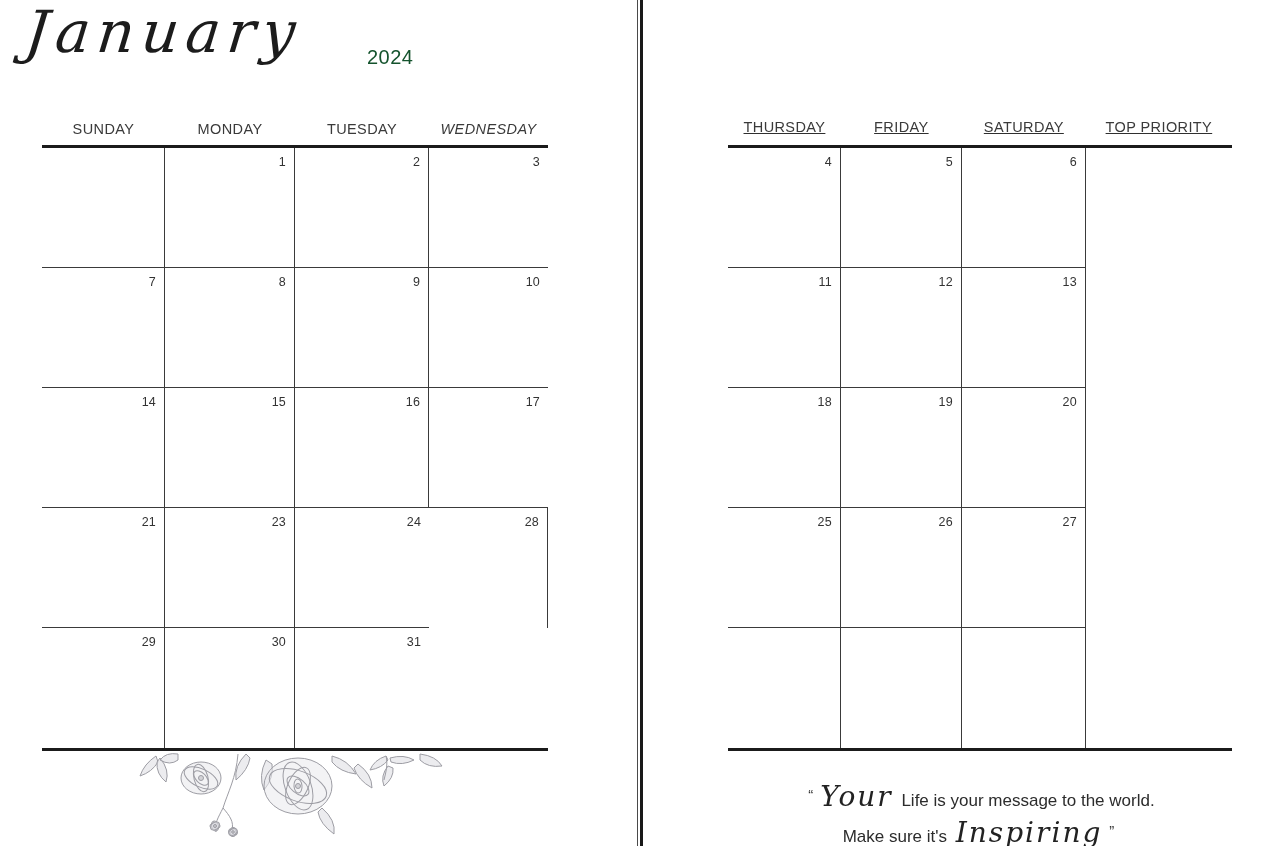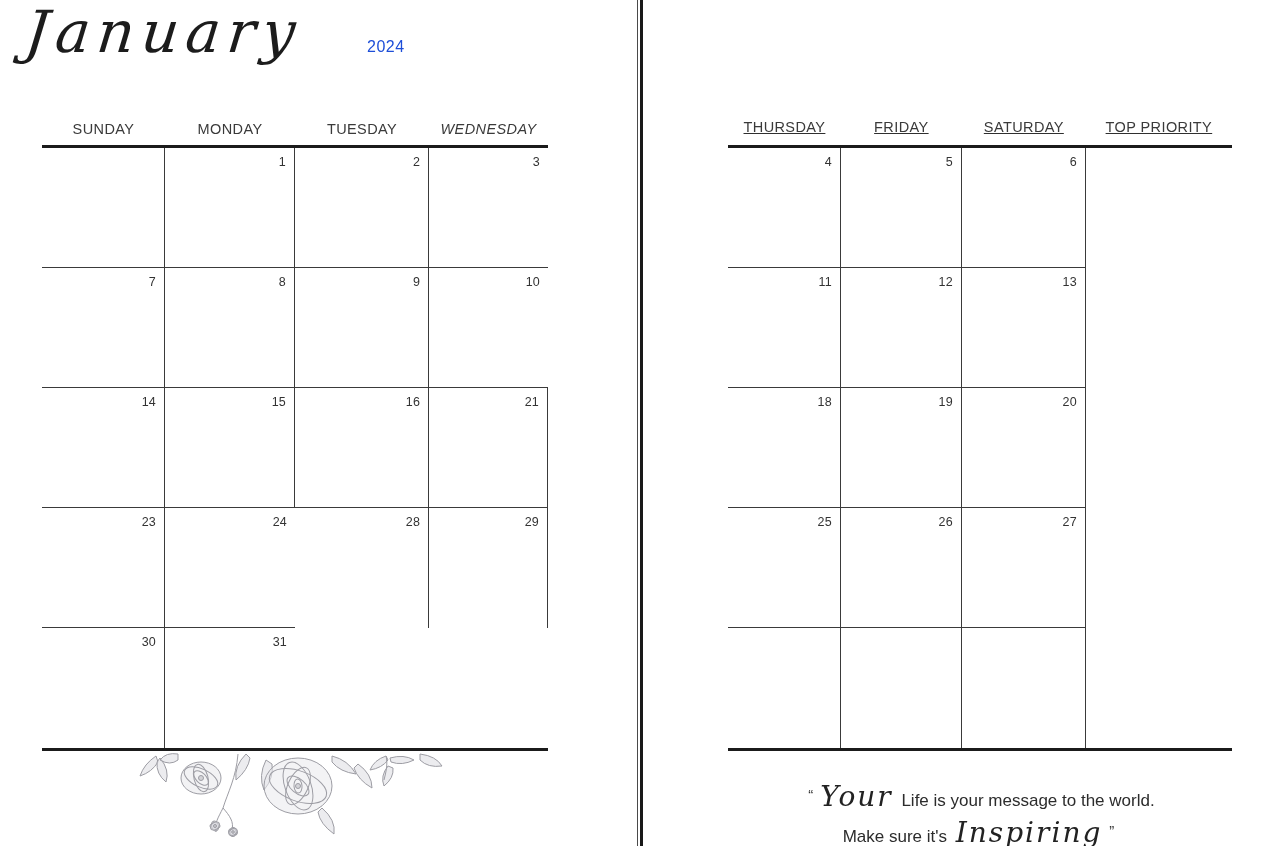--- a/index.html
+++ b/index.html
@@ -13,22 +13,22 @@
   .spine-thick{position:absolute;left:640px;top:0;width:3px;height:846px;background:#181818;}
 
   
   .month-title{
     position:absolute;left:22px;top:-2px;
     font-family:"DejaVu Serif",serif;font-style:italic;font-weight:400;
     font-size:58px;letter-spacing:7px;color:#1c1c1c;
     transform:skewX(-6deg);transform-origin:left bottom;white-space:nowrap;
   }
   .year-label{
-    position:absolute;left:367px;top:38px;
-    font-size:16px;color:#1d4ed8;letter-spacing:0.5px;
+    position:absolute;left:367px;top:46px;
+    font-size:20px;color:#14532d;letter-spacing:0.5px;
   }
 
   
   .headers{position:absolute;display:flex;height:20px;}
   .headers .h{
     display:flex;align-items:center;justify-content:center;
     font-size:14.5px;color:#3a3a3a;letter-spacing:0.4px;white-space:nowrap;margin-top:14px;
   }
   .headers-left{left:42px;top:112px;width:506px;}
   .headers-right{left:728px;top:110px;width:504px;text-decoration:underline;}
@@ -113,20 +113,23 @@
 
     <div class="cell vline hline">
         <span class="num">14</span>
       </div>
     <div class="cell vline hline">
         <span class="num">15</span>
       </div>
     <div class="cell vline hline">
         <span class="num">16</span>
       </div>
+    <div class="cell hline">
+        <span class="num">17</span>
+      </div>
 
     <div class="cell vline hline">
         <span class="num">21</span>
       </div>
     <div class="cell vline hline">
         <span class="num">23</span>
       </div>
     <div class="cell hline">
         <span class="num">24</span>
       </div>

